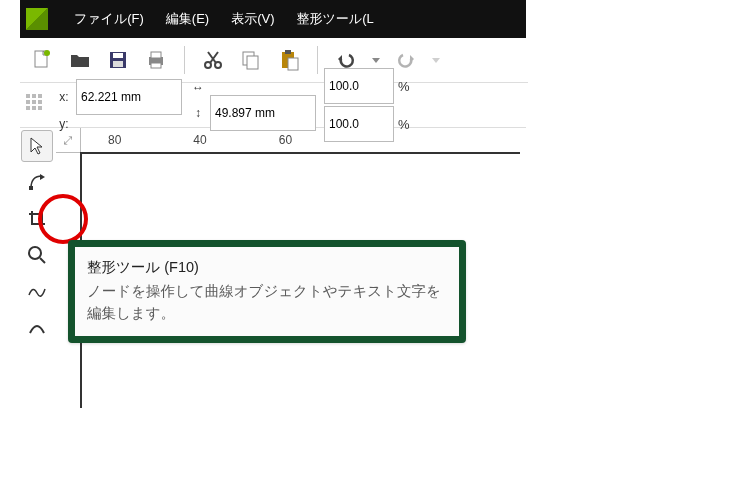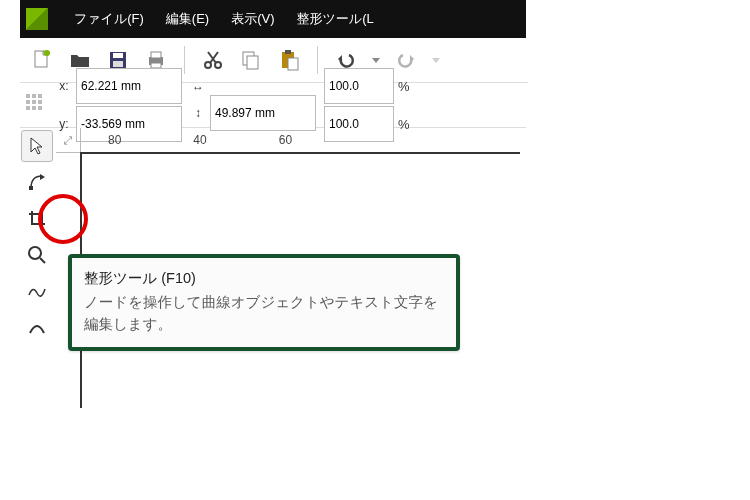--- a/index.html
+++ b/index.html
@@ -108,28 +108,27 @@
   .canvas {
     position:absolute; left:60px; top:24px; right:0; bottom:0;
     border-left:2px solid #333; border-top:2px solid #333;
     background:#fff;
   }
   .tooltip {
     position:absolute;
     left:48px; top:112px;
     width:360px;
     background:#fbfbfb;
-    border:4px solid #14532d;
+    border:7px solid #14532d;
     border-radius:4px;
     padding:10px 12px 12px 12px;
     box-shadow:0 1px 3px rgba(0,0,0,.15);
     font-size:14.5px;
     color:#5a5a5a;
     line-height:1.5;
-    margin-top:14px;
   }
   .tooltip .tt-title { color:#222; margin-bottom:2px; }
 </style>
 </head>
 <body>
 
 <div class="menubar">
   <div class="logo"></div>
   <div class="menu-item">ファイル(F)</div>
   <div class="menu-item">編集(E)</div>
@@ -222,21 +221,20 @@
       <span></span>
       <span></span>
   </div>
   <div class="col">
     <div class="row">
         <span class="ic">x:</span>
       <input class="num" value="62.221 mm" style="">
       </div>
     <div class="row">
         <span class="ic">y:</span>
-      <input class="num" value="-33.569 mm" style="">
       </div>
   </div>
   <div class="col">
     <div class="row">
         <span class="ic">↔</span>
       </div>
     <div class="row">
         <span class="ic">↕</span>
       <input class="num" value="49.897 mm" style="">
       </div>

